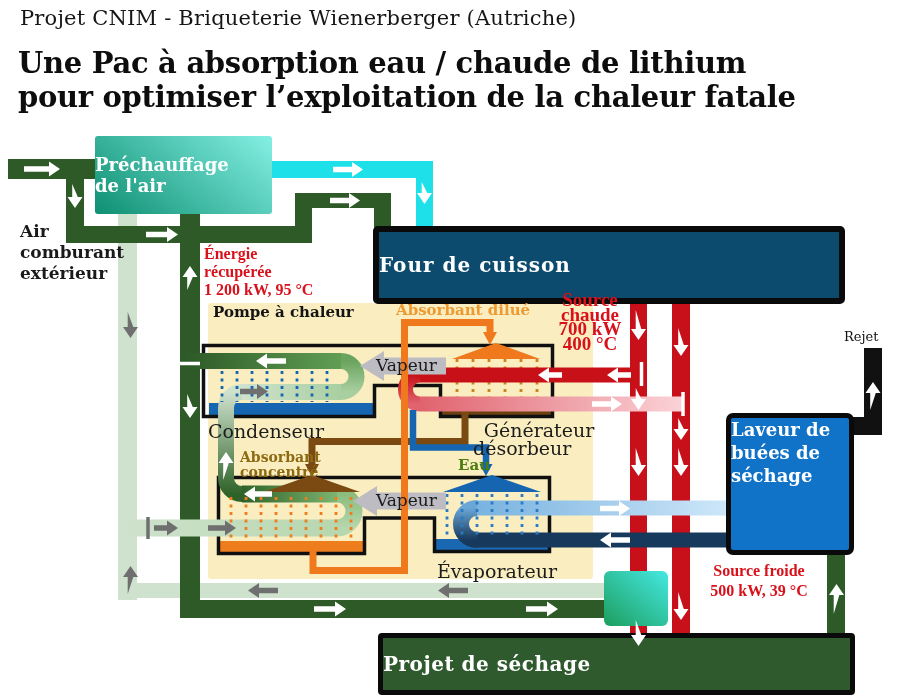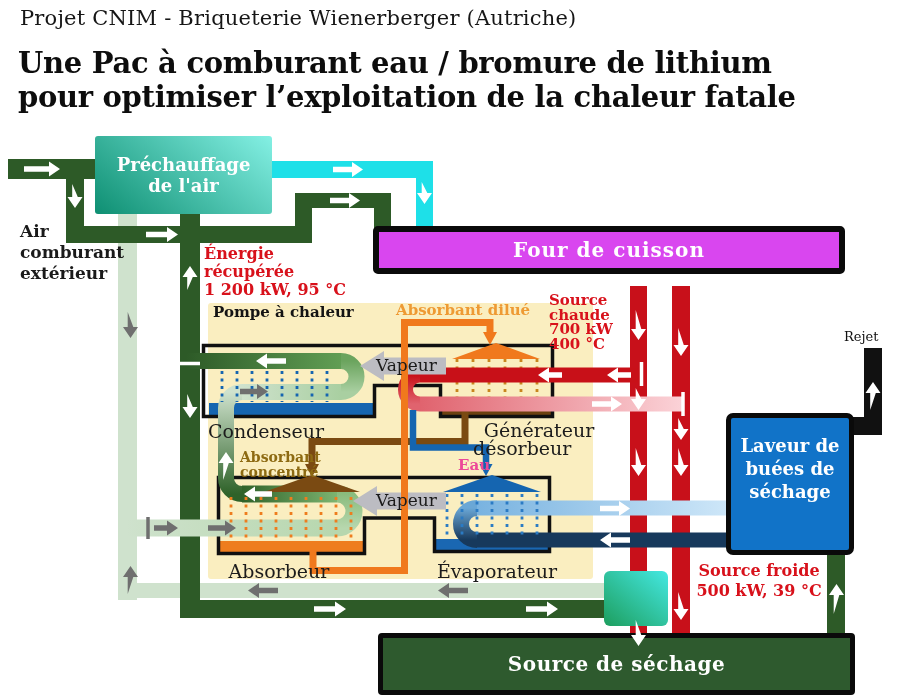--- a/index.html
+++ b/index.html
@@ -1,36 +1,36 @@
 <!DOCTYPE html>
 <html><head>
 <meta charset="utf-8">
 <style>
   html,body{margin:0;padding:0;background:#fff;}
   #stage{position:relative;width:900px;height:698px;background:#ffffff;overflow:hidden;
          font-family:"DejaVu Serif","Liberation Serif",serif;}
   .pipe{position:absolute;z-index:10;}
-  .box{position:absolute;z-index:20;display:flex;flex-direction:column;align-items:center;justify-content:center;text-align:center;}
+  .box{position:absolute;z-index:20;display:flex;flex-direction:column;align-items:flex-start;justify-content:center;text-align:center;}
   .lbl{position:absolute;z-index:40;white-space:nowrap;}
   #panel{position:absolute;z-index:5;background:#faeec0;border-radius:3px;}
   #svg-layer{position:absolute;left:0;top:0;z-index:30;pointer-events:none;}
   .green{background:#2d5a27;} .pale{background:#cfe2cd;} .cyan{background:#1ee0e8;}
   .red{background:#c8101a;} .blk{background:#111111;}
   .whitetxt{color:#ffffff;font-weight:bold;}
-  .redtxt{color:#d8111b;font-weight:bold;}
+  .redtxt{color:#d8111b;font-weight:bold;font-family:Liberation Serif, serif;}
   .title1{font-size:21px;color:#161616;letter-spacing:0.2px;}
   .title2{font-size:29px;font-weight:bold;color:#0d0d0d;letter-spacing:-0.3px;}
 </style>
 </head>
 <body>
 
 <div id="stage">
 
   <div class="lbl title1" style="left:20px;top:6px;">Projet CNIM - Briqueterie Wienerberger (Autriche)</div>
-  <div class="lbl title2" style="left:18px;top:46px;">Une Pac à comburant eau / bromure de lithium</div>
+  <div class="lbl title2" style="left:18px;top:46px;">Une Pac à absorption eau / chaude de lithium</div>
   <div class="lbl title2" style="left:18px;top:80px;">pour optimiser l’exploitation de la chaleur fatale</div>
 
   <div id="panel" style="left:208px;top:303px;width:385px;height:276px;"></div>
 
   <div class="pipe pale" style="left:118px;top:210px;width:19px;height:390px;"></div>
   <div class="pipe pale" style="left:118px;top:583px;width:494px;height:15px;"></div>
   <div class="pipe green" style="left:8px;top:159px;width:89px;height:20px;"></div>
   <div class="pipe green" style="left:66px;top:159px;width:18px;height:83px;"></div>
   <div class="pipe green" style="left:66px;top:226px;width:246px;height:17px;"></div>
   <div class="pipe green" style="left:295px;top:193px;width:17px;height:50px;"></div>
@@ -44,32 +44,32 @@
   <div class="pipe red" style="left:672px;top:286px;width:18px;height:352px;"></div>
   <div class="pipe blk" style="left:864px;top:348px;width:18px;height:72px;"></div>
   <div class="pipe blk" style="left:840px;top:417px;width:42px;height:18px;"></div>
   <div class="pipe green" style="left:827px;top:553px;width:18px;height:85px;"></div>
 
   <div class="box" style="left:95px;top:136px;width:177px;height:78px;border-radius:3px;background:linear-gradient(40deg,#0e8f72,#84f0e4);">
     <div class="whitetxt" style="font-size:18px;line-height:21px;">Préchauffage</div>
     <div class="whitetxt" style="font-size:18px;line-height:21px;">de l'air</div>
   </div>
 
-  <div class="box" style="left:373px;top:226px;width:472px;height:48px;background:#d946ef;border:6px solid #0a0a0a;border-radius:5px;box-sizing:border-box;">
+  <div class="box" style="left:373px;top:226px;width:472px;height:78px;background:#0c4a6e;border:6px solid #0a0a0a;border-radius:5px;box-sizing:border-box;">
     <div class="whitetxt" style="font-size:20px;letter-spacing:1px;">Four de cuisson</div>
   </div>
 
-  <div class="box" style="left:726px;top:413px;width:128px;height:142px;background:#1173c8;border:5px solid #0a0a0a;border-radius:7px;box-sizing:border-box;justify-content:flex-start;padding-top:16px;">
+  <div class="box" style="left:726px;top:413px;width:128px;height:142px;background:#1173c8;border:5px solid #0a0a0a;border-radius:7px;box-sizing:border-box;justify-content:flex-start;">
     <div class="whitetxt" style="font-size:18px;line-height:23px;">Laveur de</div>
     <div class="whitetxt" style="font-size:18px;line-height:23px;">buées de</div>
     <div class="whitetxt" style="font-size:18px;line-height:23px;">séchage</div>
   </div>
 
   <div class="box" style="left:378px;top:633px;width:477px;height:62px;background:#2e5a2e;border:5px solid #0a0a0a;border-radius:4px;box-sizing:border-box;">
-    <div class="whitetxt" style="font-size:20px;letter-spacing:0.5px;">Source de séchage</div>
+    <div class="whitetxt" style="font-size:20px;letter-spacing:0.5px;">Projet de séchage</div>
   </div>
 
   <div class="box" style="left:604px;top:571px;width:64px;height:55px;border-radius:6px;background:linear-gradient(40deg,#1d9e5e,#44e8e2);"></div>
 
   <svg id="svg-layer" width="900" height="698" viewBox="0 0 900 698">
     <defs>
       <linearGradient id="gCondTop" gradientUnits="userSpaceOnUse" x1="186" y1="0" x2="341" y2="0">
           <stop offset="0" stop-color="#2d5a27"></stop>
           <stop offset="1" stop-color="#619e54"></stop>
         </linearGradient>
@@ -245,42 +245,41 @@
     <div>récupérée</div>
     <div>1 200 kW, 95 °C</div>
   </div>
 
   <div class="lbl" style="left:213px;top:304px;font-size:15px;font-weight:bold;color:#141414;line-height:17px;">
     <div>Pompe à chaleur</div>
   </div>
 
   <div class="lbl" style="left:396px;top:301px;font-size:15px;font-weight:bold;color:#ee9a33;">Absorbant dilué</div>
 
-  <div class="lbl redtxt" style="left:549px;top:293px;width:82px;text-align:left;font-size:15px;line-height:14.5px;">
+  <div class="lbl redtxt" style="left:549px;top:293px;width:82px;text-align:center;font-size:19px;line-height:14.5px;">
     <div>Source</div>
     <div>chaude</div>
     <div>700 kW</div>
     <div>400 °C</div>
   </div>
 
   <div class="lbl" style="left:376px;top:355px;font-size:17px;color:#1a1a1a;">Vapeur</div>
   <div class="lbl" style="left:376px;top:490px;font-size:17px;color:#1a1a1a;">Vapeur</div>
 
   <div class="lbl" style="left:473px;top:419px;width:132px;text-align:center;font-size:19px;color:#1c1c1c;">Générateur</div>
   <div class="lbl" style="left:196px;top:420px;width:140px;text-align:center;font-size:19px;color:#1c1c1c;">Condenseur</div>
   <div class="lbl" style="left:473px;top:437px;width:132px;font-size:19px;color:#1c1c1c;">désorbeur</div>
-  <div class="lbl" style="left:212px;top:560px;width:134px;text-align:center;font-size:19px;color:#1c1c1c;">Absorbeur</div>
   <div class="lbl" style="left:430px;top:560px;width:134px;text-align:center;font-size:19px;color:#1c1c1c;">Évaporateur</div>
 
   <div class="lbl" style="left:240px;top:450px;font-size:14px;font-weight:bold;color:#8d6a12;line-height:15px;">
     <div>Absorbant</div>
     <div>concentré</div>
   </div>
 
-  <div class="lbl" style="left:458px;top:456px;font-size:15px;font-weight:bold;color:#ec4899;">Eau</div>
+  <div class="lbl" style="left:458px;top:456px;font-size:15px;font-weight:bold;color:#4d7c0f;">Eau</div>
 
   <div class="lbl redtxt" style="left:688px;top:561px;width:142px;text-align:center;font-size:16px;line-height:20px;">
     <div>Source froide</div>
     <div>500 kW, 39 °C</div>
   </div>
 
   <div class="lbl" style="left:844px;top:329px;font-size:13px;color:#111;">Rejet</div>
 </div>
 
 </body></html>

